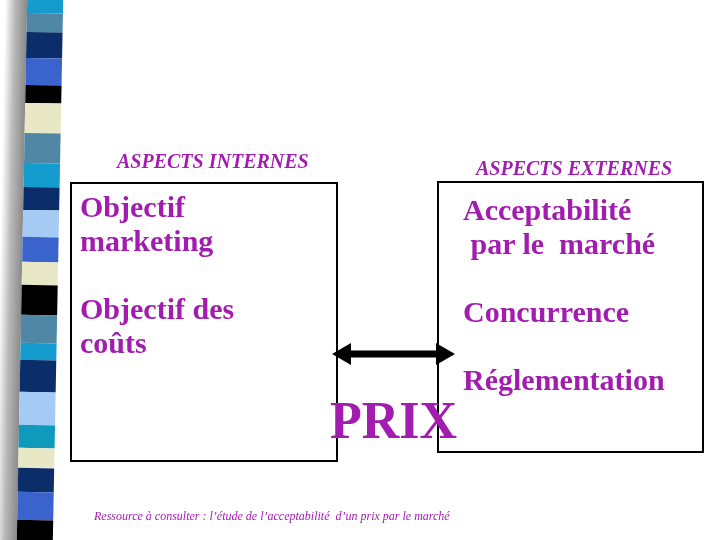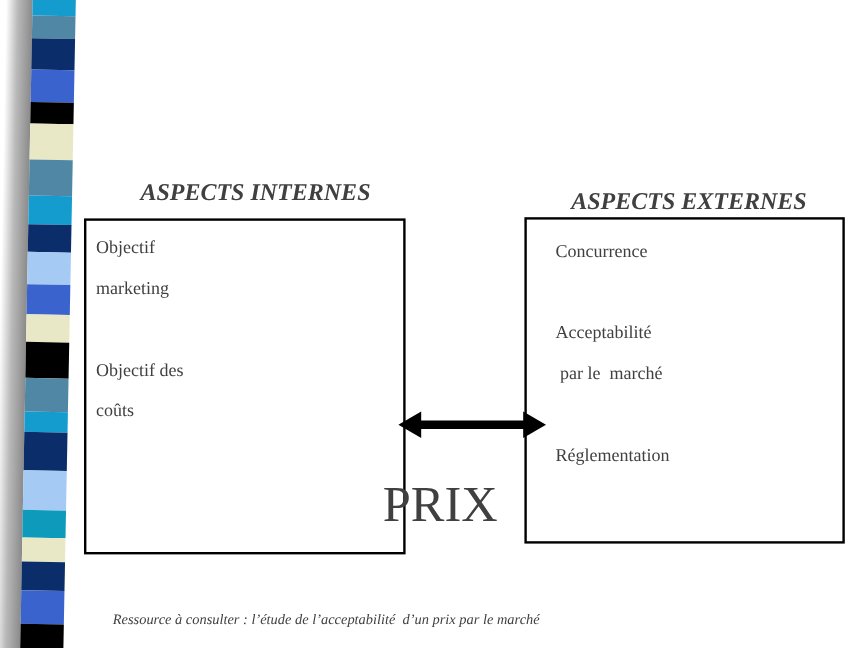--- a/index.html
+++ b/index.html
@@ -1,42 +1,42 @@
 <!DOCTYPE html>
 <html><head>
 <meta charset="utf-8">
 <style>
   html,body{margin:0;padding:0;background:#ffffff;}
   #slide{
     position:relative;width:720px;height:540px;background:#ffffff;
-    overflow:hidden;font-family:"Liberation Serif", serif;color:#404040;
+    overflow:hidden;font-family:"Liberation Serif", serif;color:#a21caf;
   }
   
   .ribbon-wrap{
     position:absolute;left:0;top:-8px;width:58px;height:556px;
     display:flex;transform:rotate(1.1deg);transform-origin:50% 50%;
   }
   .ribbon-shadow{width:22px;height:100%;
     background:linear-gradient(to right,#ffffff 0%,#b9b9b9 45%,#8a8a8a 100%);}
   .ribbon-strip{width:36px;height:100%;display:flex;flex-direction:column;}
   .ribbon-strip>div{width:100%;}
   
   .hdr{position:absolute;font-weight:bold;font-style:italic;font-size:20px;
     line-height:24px;white-space:nowrap;}
   .hdr-left{left:117px;top:149px;}
   .hdr-right{left:476px;top:156px;text-align:center;}
   
   .box{position:absolute;background:#ffffff;border:2px solid #000;box-sizing:border-box;}
   .box-left{left:70px;top:182px;width:268px;height:280px;padding:6px 0 0 8px;}
   .box-right{left:437px;top:181px;width:267px;height:272px;padding:10px 0 0 24px;}
-  .box-item{font-weight:normal;font-size:15px;line-height:34px;
+  .box-item{font-weight:bold;font-size:30px;line-height:34px;
     white-space:pre-wrap;margin:0 0 34px 0;}
   
   .arrow{position:absolute;left:331px;top:341px;width:125px;height:26px;z-index:5;}
-  .prix{position:absolute;left:319px;top:401px;font-weight:normal;font-size:42px;
+  .prix{position:absolute;left:330px;top:401px;font-weight:bold;font-size:52px;
     line-height:40px;white-space:nowrap;z-index:4;}
   
   .caption{position:absolute;left:94px;top:503px;width:560px;
     font-style:italic;font-size:12px;line-height:26px;white-space:pre-wrap;}
 </style>
 </head>
 <body>
 
 <div id="slide">
 
@@ -73,23 +73,23 @@
   <div class="hdr hdr-right">ASPECTS EXTERNES</div>
 
   <div class="box box-left">
     <div class="box-item">Objectif
 marketing</div>
     <div class="box-item">Objectif des
 coûts</div>
   </div>
 
   <div class="box box-right">
-    <div class="box-item">Concurrence</div>
     <div class="box-item">Acceptabilité
  par le  marché</div>
+    <div class="box-item">Concurrence</div>
     <div class="box-item">Réglementation</div>
   </div>
 
   <svg class="arrow" viewBox="0 0 125 26" xmlns="http://www.w3.org/2000/svg">
     <line x1="15" y1="13" x2="110" y2="13" stroke="#000" stroke-width="7"></line>
     <polygon points="1,13 20,2 20,24" fill="#000"></polygon>
     <polygon points="124,13 105,2 105,24" fill="#000"></polygon>
   </svg>
 
   <div class="prix">PRIX</div>

